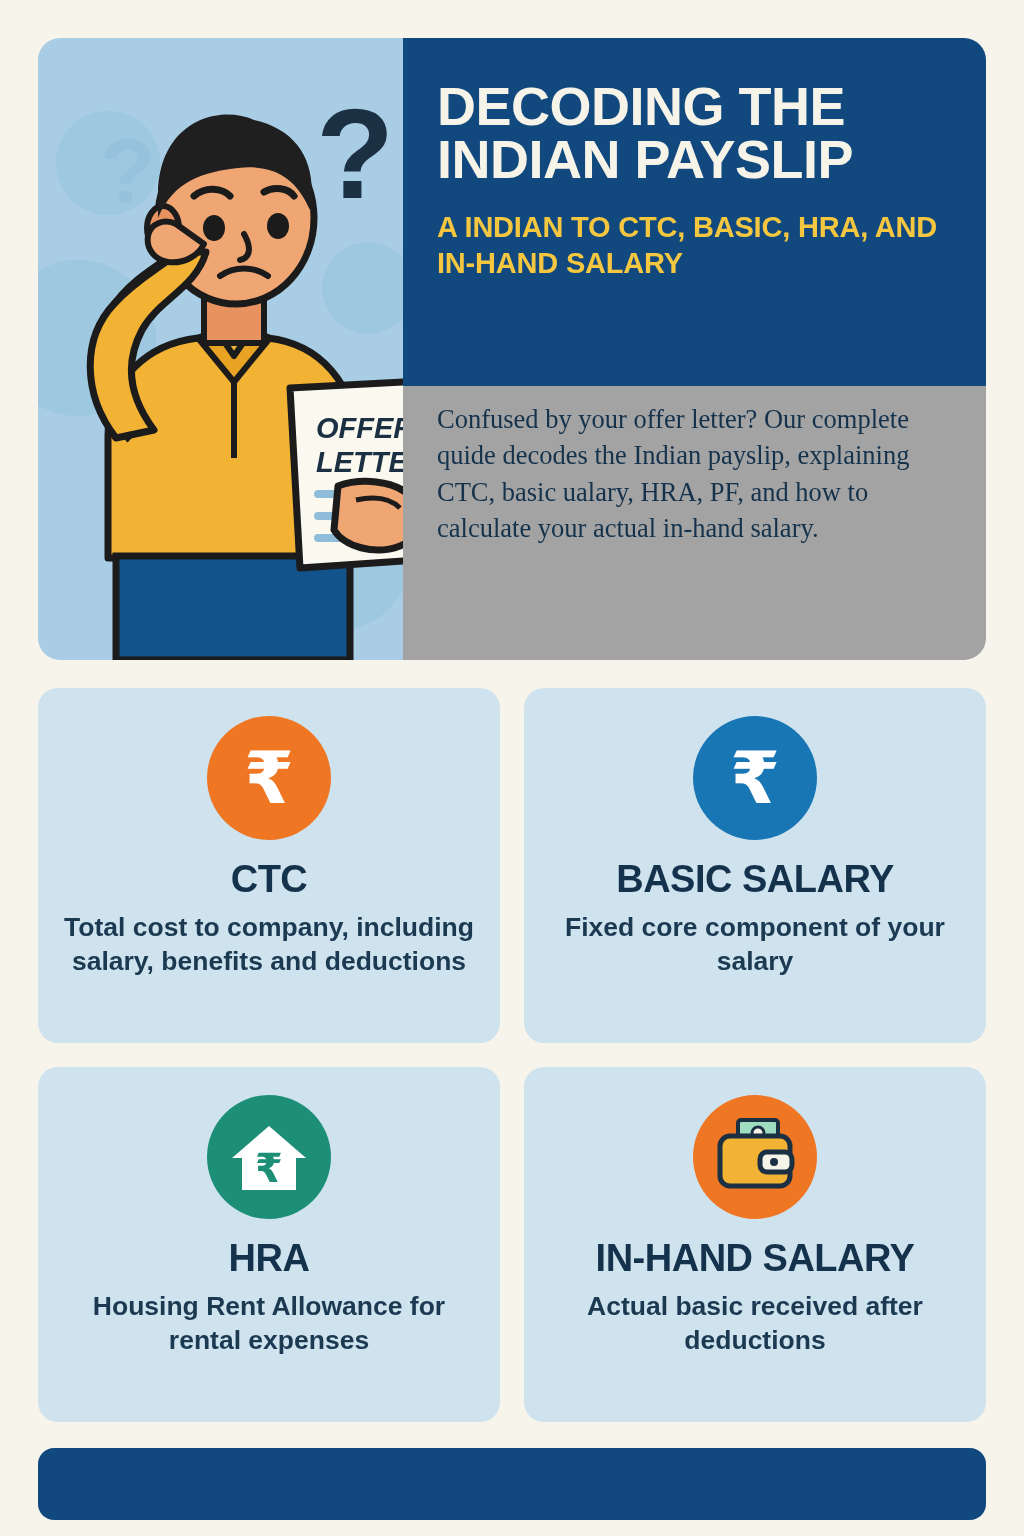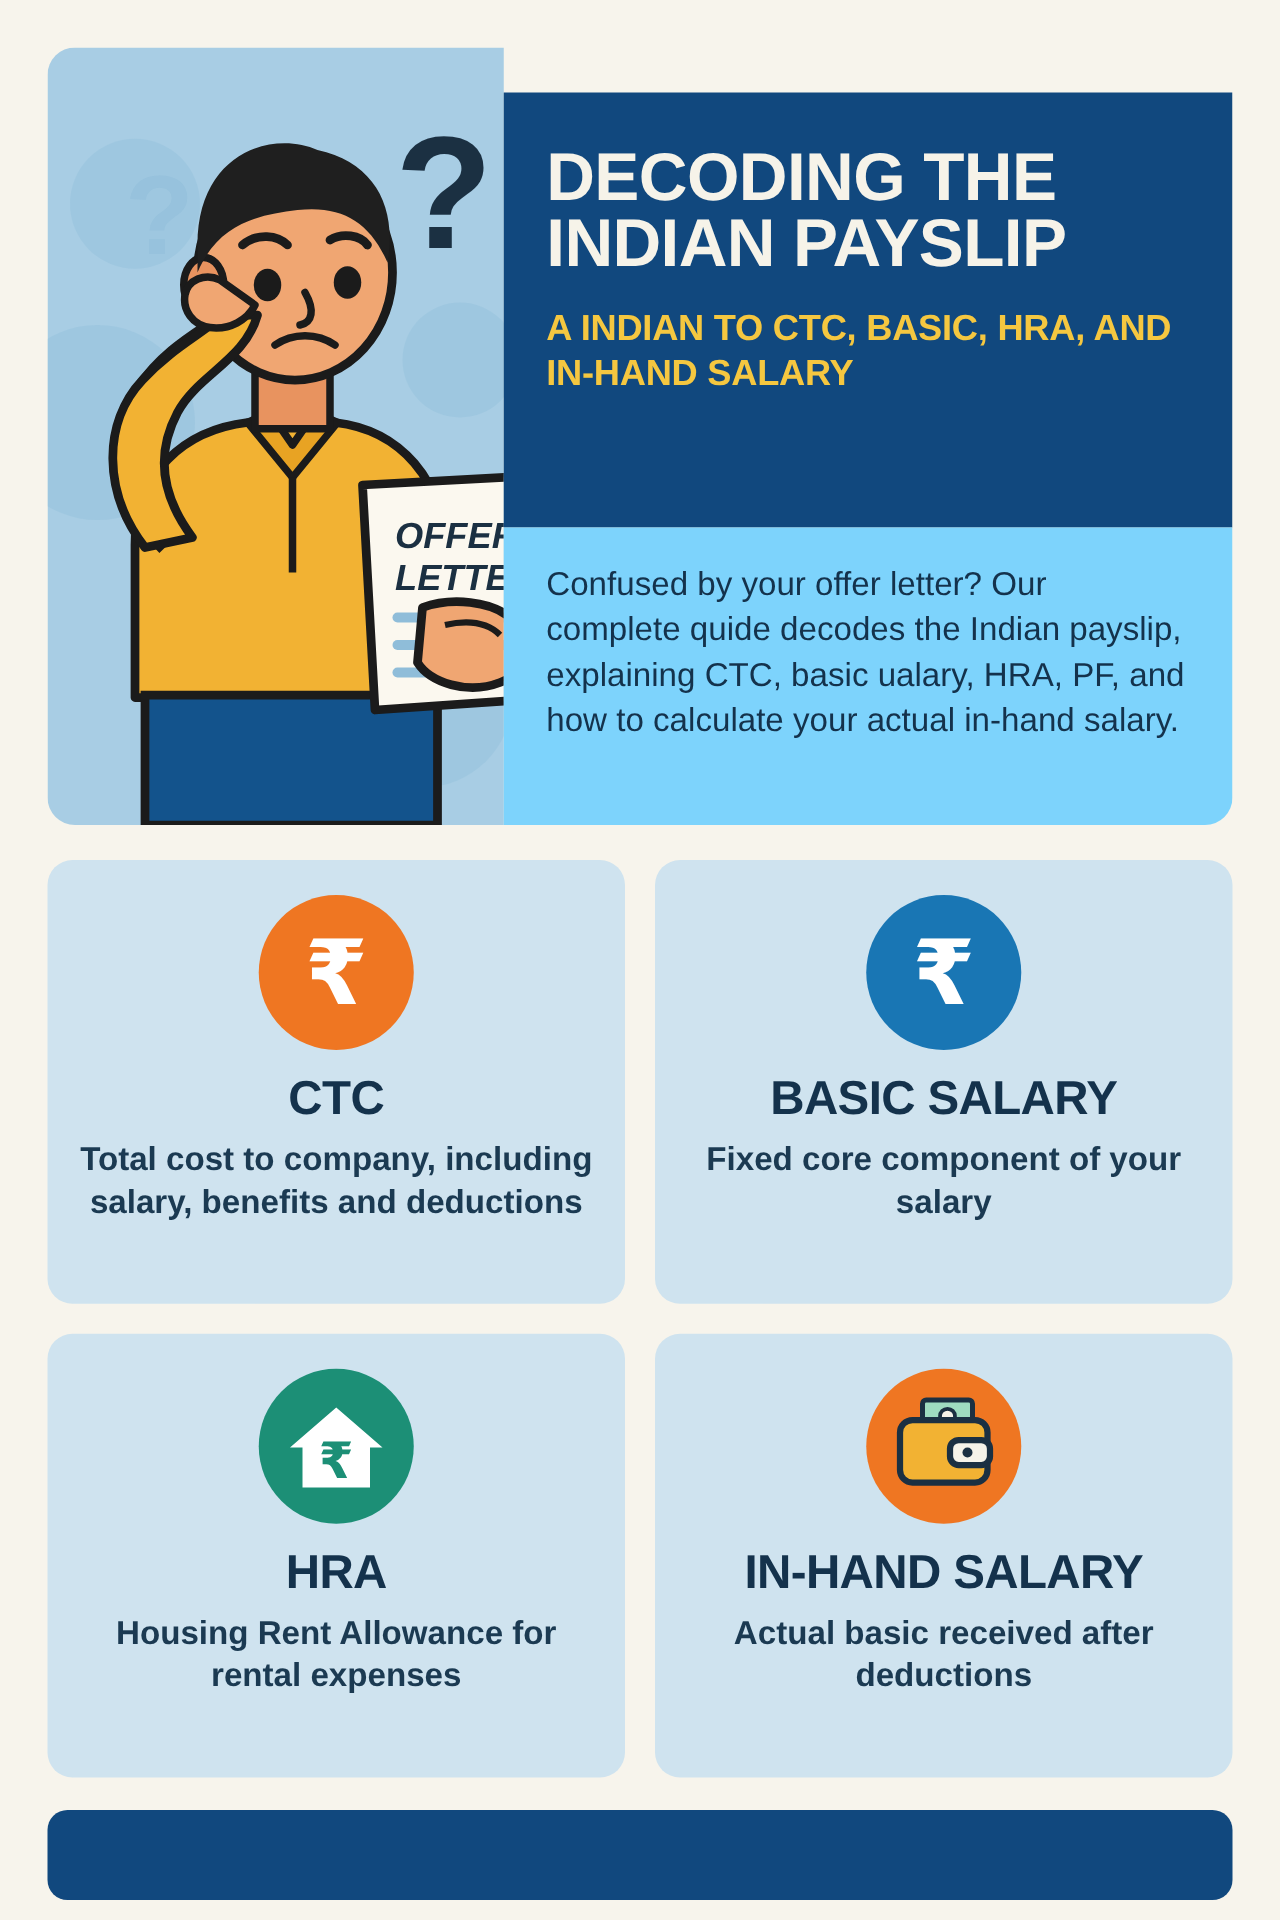--- a/index.html
+++ b/index.html
@@ -37,21 +37,20 @@
     background: #a8cde4;
     flex: 0 0 365px;
   }
   .hero-right {
     position: relative;
     width: 583px;
     height: 792px;
     flex: 0 0 583px;
     display: flex;
     flex-direction: column;
-    margin-top: 36px;
   }
   .hero-title-block {
     background: #11487e;
     padding: 42px 34px 26px 34px;
     height: 348px;
     box-sizing: border-box;
   }
   .hero-title {
     color: #f6f3e9;
     font-size: 54px;
@@ -62,24 +61,25 @@
   }
   .hero-sub {
     color: #f5c740;
     font-size: 29px;
     line-height: 1.24;
     font-weight: 800;
     letter-spacing: -0.2px;
     margin: 0;
   }
   .hero-desc-block {
-    background: #7dd3fc;
+    background: #a3a3a3;
     flex: 1 1 auto;
-    padding: 27px 34px 20px 34px;
-    box-sizing: border-box;
+    padding: 15px 34px 20px 34px;
+    box-sizing: border-box;
+    font-family: Liberation Serif, serif;
   }
   .hero-desc {
     color: #14324c;
     font-size: 26.5px;
     line-height: 1.37;
     margin: 0;
     font-weight: 400;
   }
 
   

